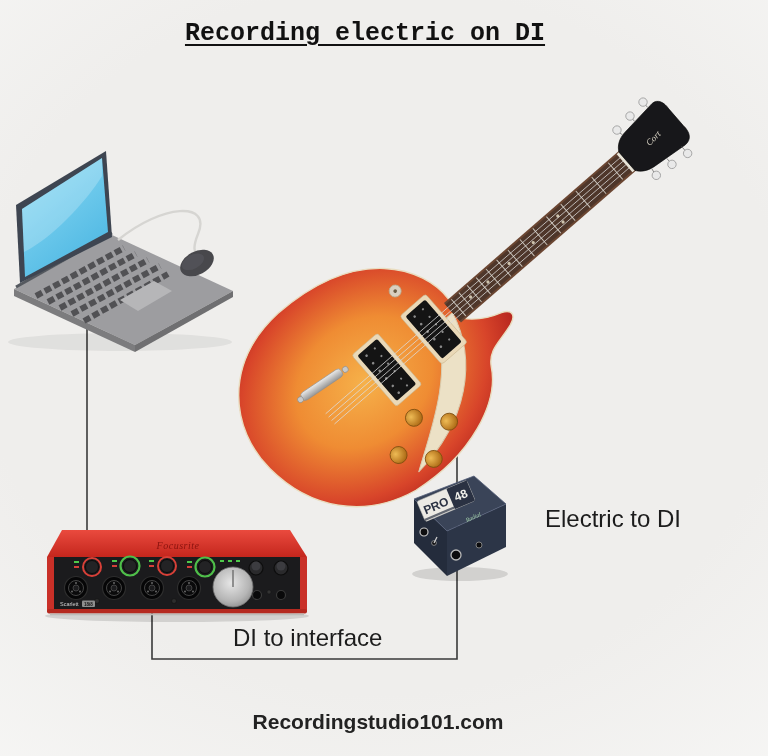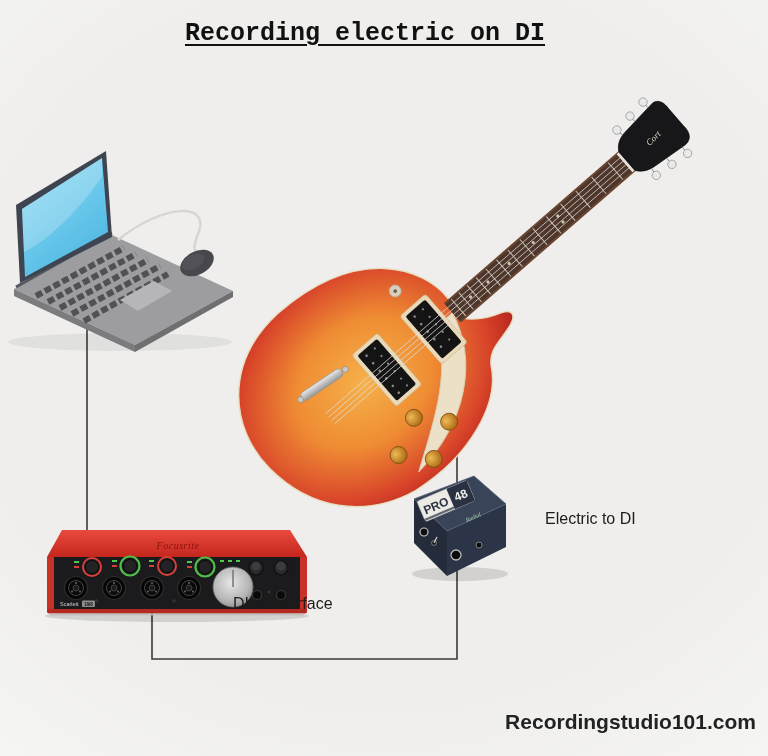--- a/index.html
+++ b/index.html
@@ -9,29 +9,29 @@
     background:#f0efed;
     overflow:hidden;
   }
   #stage{
     position:relative;width:768px;height:756px;
     background:radial-gradient(ellipse 95% 85% at 50% 45%, #efeeec 55%, #f9f9f8 100%);
   }
   #art{position:absolute;left:0;top:0;}
   .lbl{
     position:absolute;color:#1c1c1c;
-    font-size:16px;line-height:30px;white-space:nowrap;
+    font-size:24px;line-height:30px;white-space:nowrap;
   }
   .title{
     position:absolute;left:0;top:19px;width:730px;text-align:center;
     font-size:25px;font-weight:bold;color:#111;
     text-decoration:underline;text-decoration-thickness:2px;text-underline-offset:4px;font-family:Liberation Mono, monospace;
   }
   .footer{
-    position:absolute;left:0;top:710px;width:756px;text-align:right;
+    position:absolute;left:0;top:710px;width:756px;text-align:center;
     font-size:21px;font-weight:bold;color:#222;
   }
 </style>
 </head>
 <body>
 
 <div id="stage">
 
 <svg id="art" width="768" height="756" viewBox="0 0 768 756">
   <defs>
@@ -333,16 +333,16 @@
       <rect x="82" y="600.5" width="13" height="6.5" rx="1" fill="#8f8f8f"></rect>
       <text x="88.5" y="605.8" text-anchor="middle" font-size="4.5" font-weight="bold" fill="#141414">18i8</text>
     </g>
   </g>
 </svg>
 
   <div class="title">Recording electric on DI</div>
 
   <div class="lbl" style="left:545px;top:504px;">Electric to DI</div>
 
-  <div class="lbl" style="left:233px;top:589px;">DI to interface</div>
+  <div class="lbl" style="left:233px;top:623px;">DI to interface</div>
 
   <div class="footer">Recordingstudio101.com</div>
 </div>
 
 </body></html>

